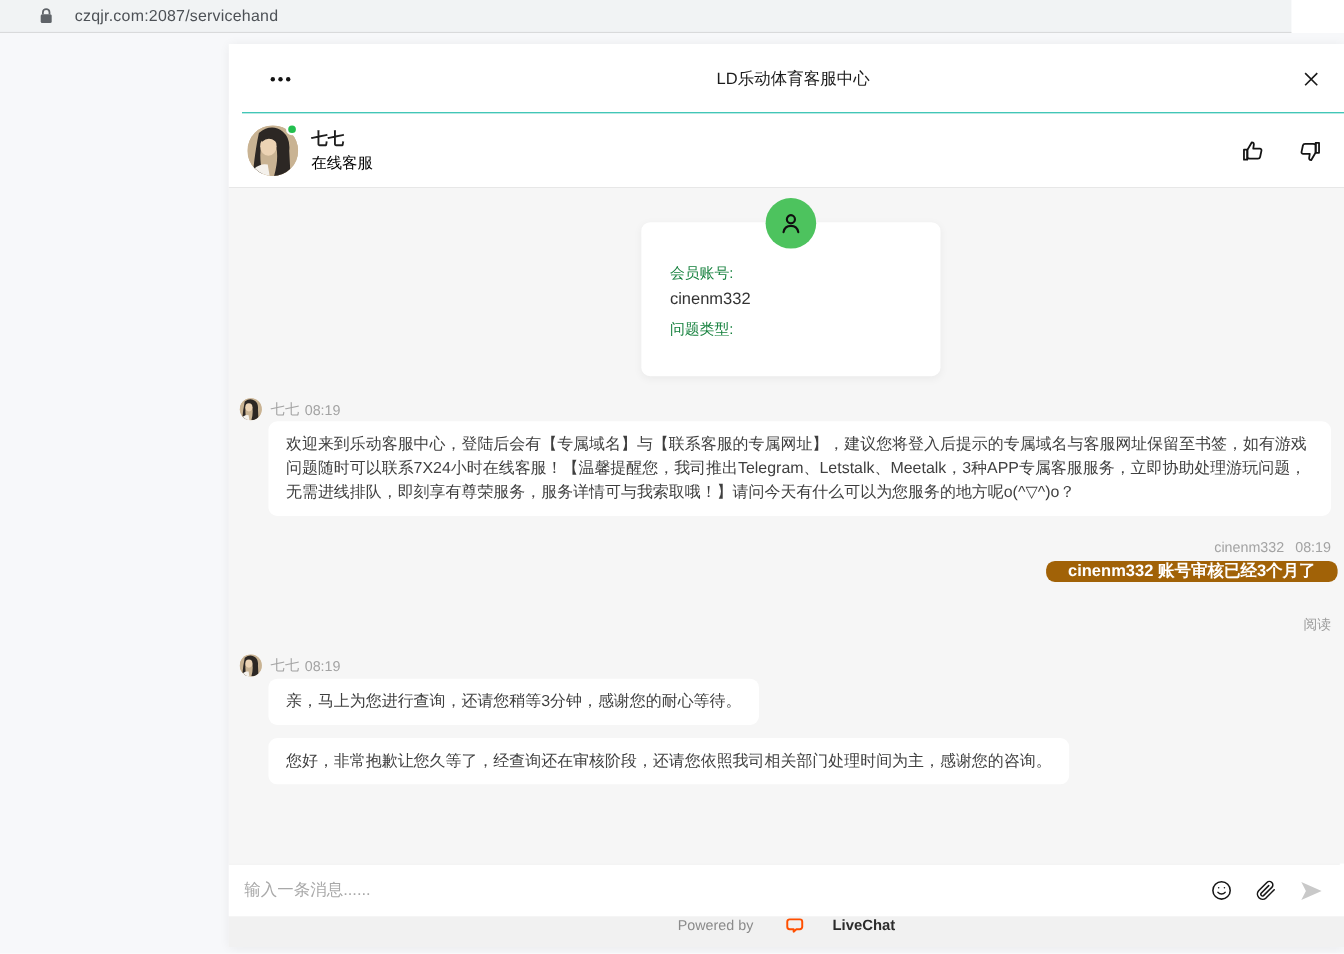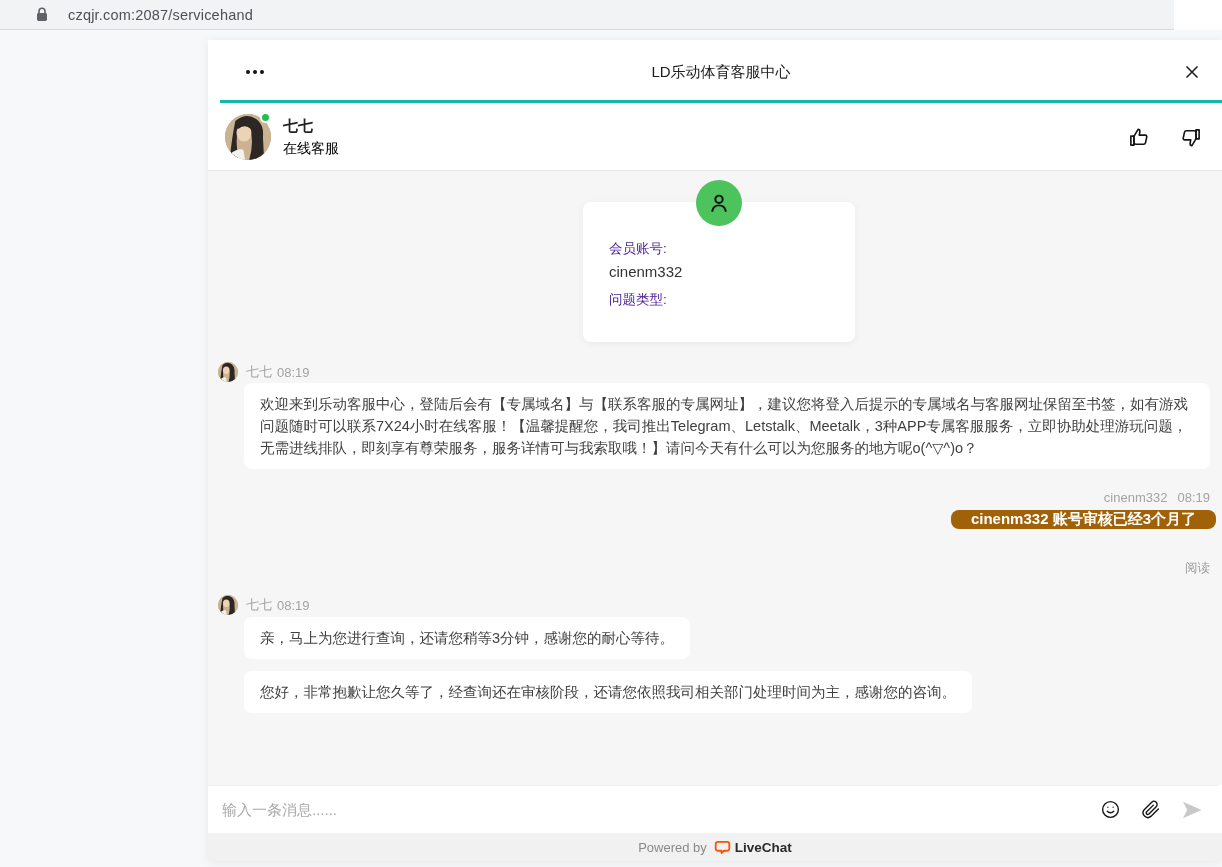--- a/index.html
+++ b/index.html
@@ -21,21 +21,21 @@
   
   .page { position:absolute; top:30px; left:0; width:1222px; height:837px; background:#f7f8fa; }
 
   
   .widget {
     position:absolute; left:208px; top:10px; width:1014px; height:821px;
     background:#fff; box-shadow:0 1px 10px rgba(0,0,0,.07);
   }
 
   
-  .w-header { position:absolute; top:0; left:12px; right:0; height:63px; background:#fff; border-bottom:3px solid #14b8a6; }
+  .w-header { position:absolute; top:0; left:12px; right:0; height:63px; background:#fff; border-bottom:1px solid #14b8a6; }
   .menu-btn { position:absolute; left:20px; top:0; height:63px; display:flex; align-items:center; cursor:pointer; padding:0 6px; }
   .dots { display:flex; gap:3px; }
   .dots i { width:4px; height:4px; border-radius:50%; background:#141414; display:block; }
   .w-title { position:absolute; left:0; right:0; top:0; height:63px; line-height:63px; text-align:center;
              font-size:15px; font-weight:500; color:#1c1c1c; pointer-events:none; }
   .close-btn { position:absolute; right:12px; top:0; height:63px; display:flex; align-items:center; padding:0 10px; cursor:pointer; }
 
   
   .agent-bar { position:absolute; top:64px; left:0; right:0; height:67px; background:#fff; border-bottom:1px solid #e7e7e7; }
   .avatar { position:absolute; left:17px; top:10px; width:46px; height:46px; border-radius:50%; overflow:hidden; background:#c9b393; }
@@ -48,21 +48,21 @@
   .thumb { background:none; border:none; cursor:pointer; display:flex; padding:2px; }
   .thumb.down svg { transform:rotate(180deg); }
 
   
   .msgs { position:absolute; top:131px; left:0; width:1014px; height:614px; background:#f6f6f6; overflow:hidden; }
 
   .sys-icon { position:absolute; left:488px; top:9px; width:46px; height:46px; border-radius:50%;
               background:#4dc35e; display:flex; align-items:center; justify-content:center; z-index:2; }
   .prechat-card { position:absolute; left:375px; top:31px; width:272px; height:140px; background:#fff;
                   border-radius:8px; box-shadow:0 2px 8px rgba(0,0,0,.05); padding:38px 20px 0 26px; z-index:1; }
-  .c-label { font-size:13.5px; color:#4c1d95; margin-bottom:5px; }
+  .c-label { font-size:13.5px; color:#15803d; margin-bottom:5px; }
   .c-value { font-size:15px; color:#333; margin-bottom:11px; }
 
   .meta { position:absolute; display:flex; align-items:center; font-size:13px; color:#a3a3a3; }
   .meta .mini-av { width:20px; height:20px; border-radius:50%; overflow:hidden; margin-right:8px; background:#c9b393; flex:0 0 auto; }
   .meta .mini-av svg { display:block; width:100%; height:100%; }
   .meta .m-author { margin-right:5px; }
   .meta-1 { left:10px; top:191px; }
   .meta-2 { left:10px; top:424px; }
   .meta-user { top:319px; right:12px; color:#a3a3a3; }
   .meta-user span { margin-left:5px; }
@@ -81,21 +81,21 @@
   .composer { position:absolute; left:0; right:4px; top:745px; height:48px; background:#fff;
               border-top:1px solid #ededed; display:flex; align-items:center; }
   .msg-input { flex:1 1 auto; margin-left:14px; border:none; outline:none; font-size:15px; color:#333;
                font-family:"Liberation Sans","DejaVu Sans",sans-serif; background:transparent; }
   .msg-input::placeholder { color:#a9a9a9; }
   .c-icons { display:flex; align-items:center; gap:15px; margin-right:12px; }
   .icon-btn { background:none; border:none; padding:2px; cursor:pointer; display:flex; }
 
   
   .w-footer { position:absolute; left:0; right:0; top:793px; height:28px; background:#f1f1f1;
-              display:flex; align-items:center; justify-content:center; cursor:pointer; }
+              display:flex; justify-content:center; cursor:pointer;gap:22px; }
   .pb-text { font-size:13px; color:#8a8a8a; margin-right:7px; }
   .lc-logo { margin-right:4px; display:block; }
   .brand-text { font-size:13.5px; font-weight:bold; color:#2b2b2b; }
 </style>
 </head>
 <body>
 
 <div class="urlbar">
   <svg class="lock" width="12" height="15" viewBox="0 0 12 15">
     <path d="M3 6V4.2a3 3 0 016 0V6" fill="none" stroke="#5f6368" stroke-width="1.6"></path>

